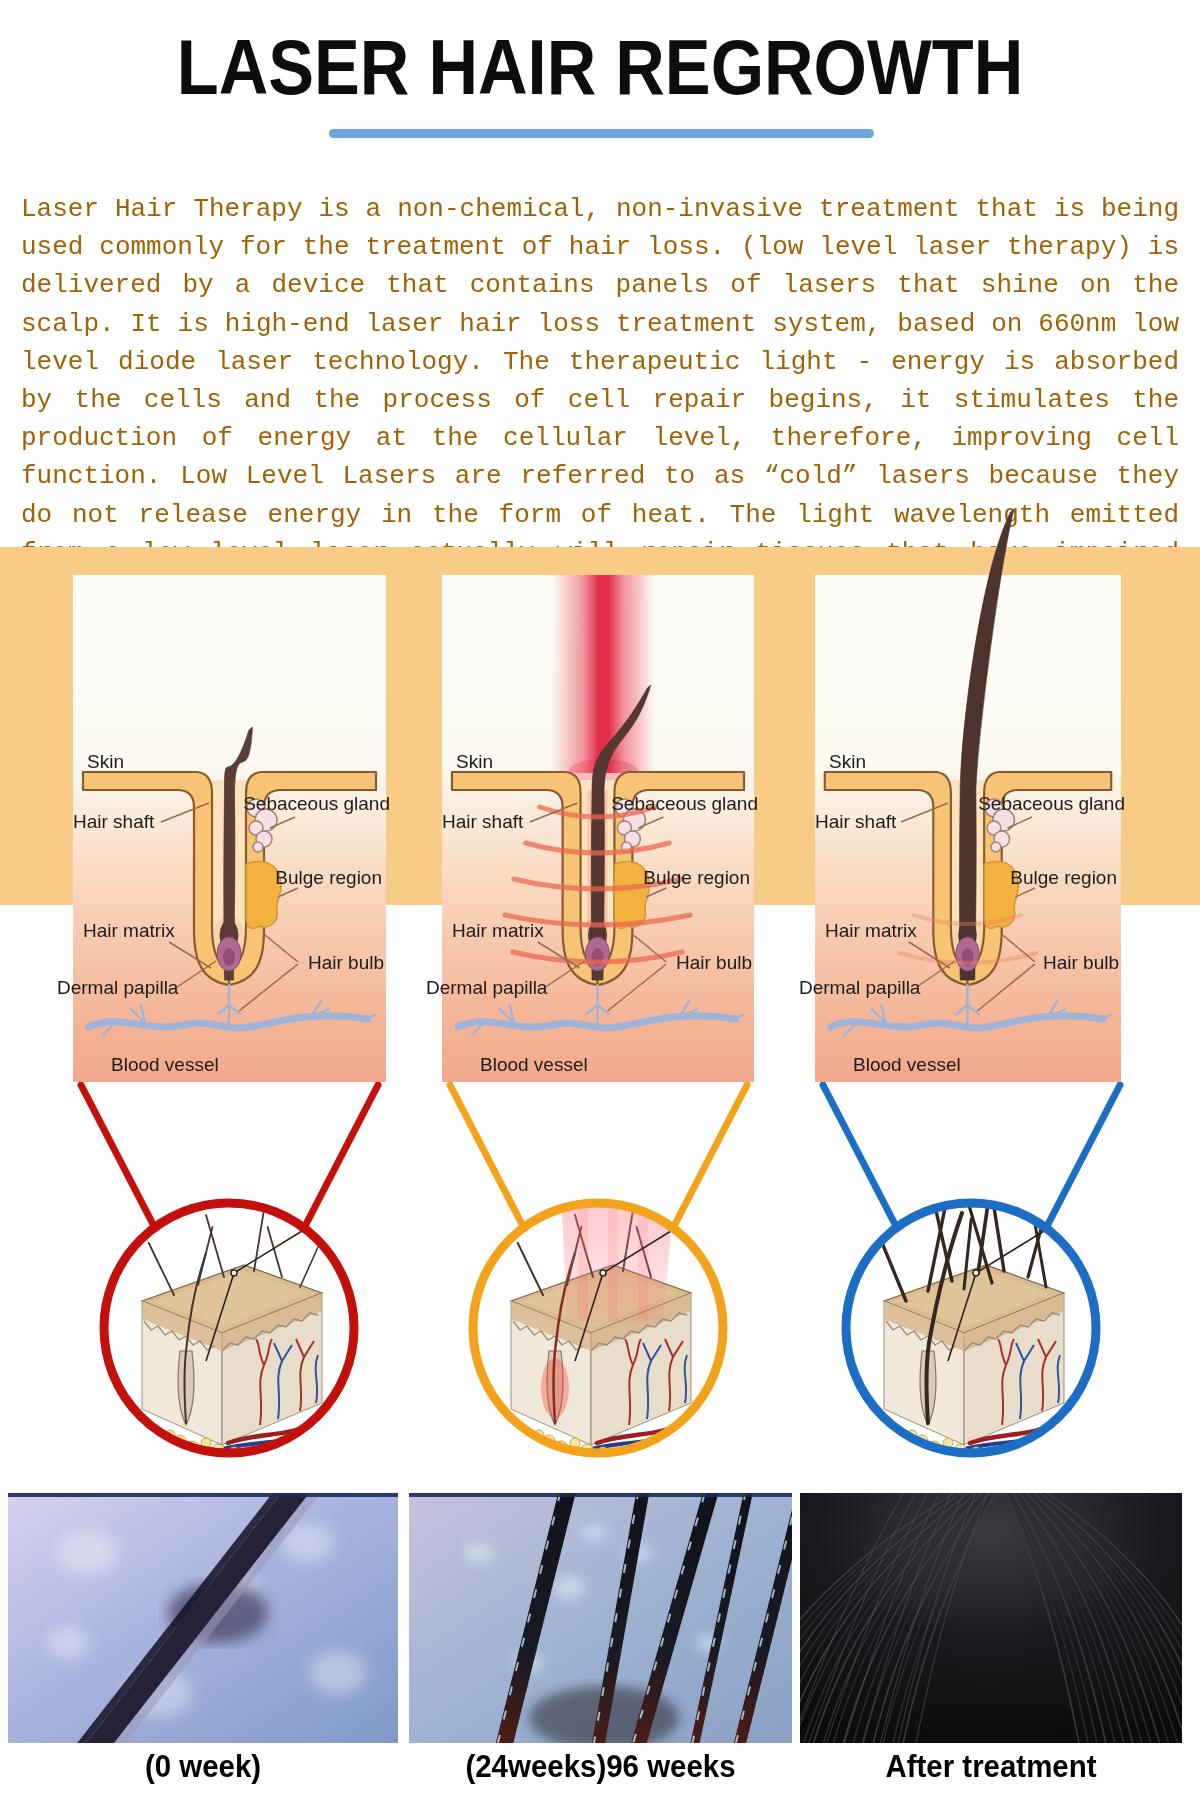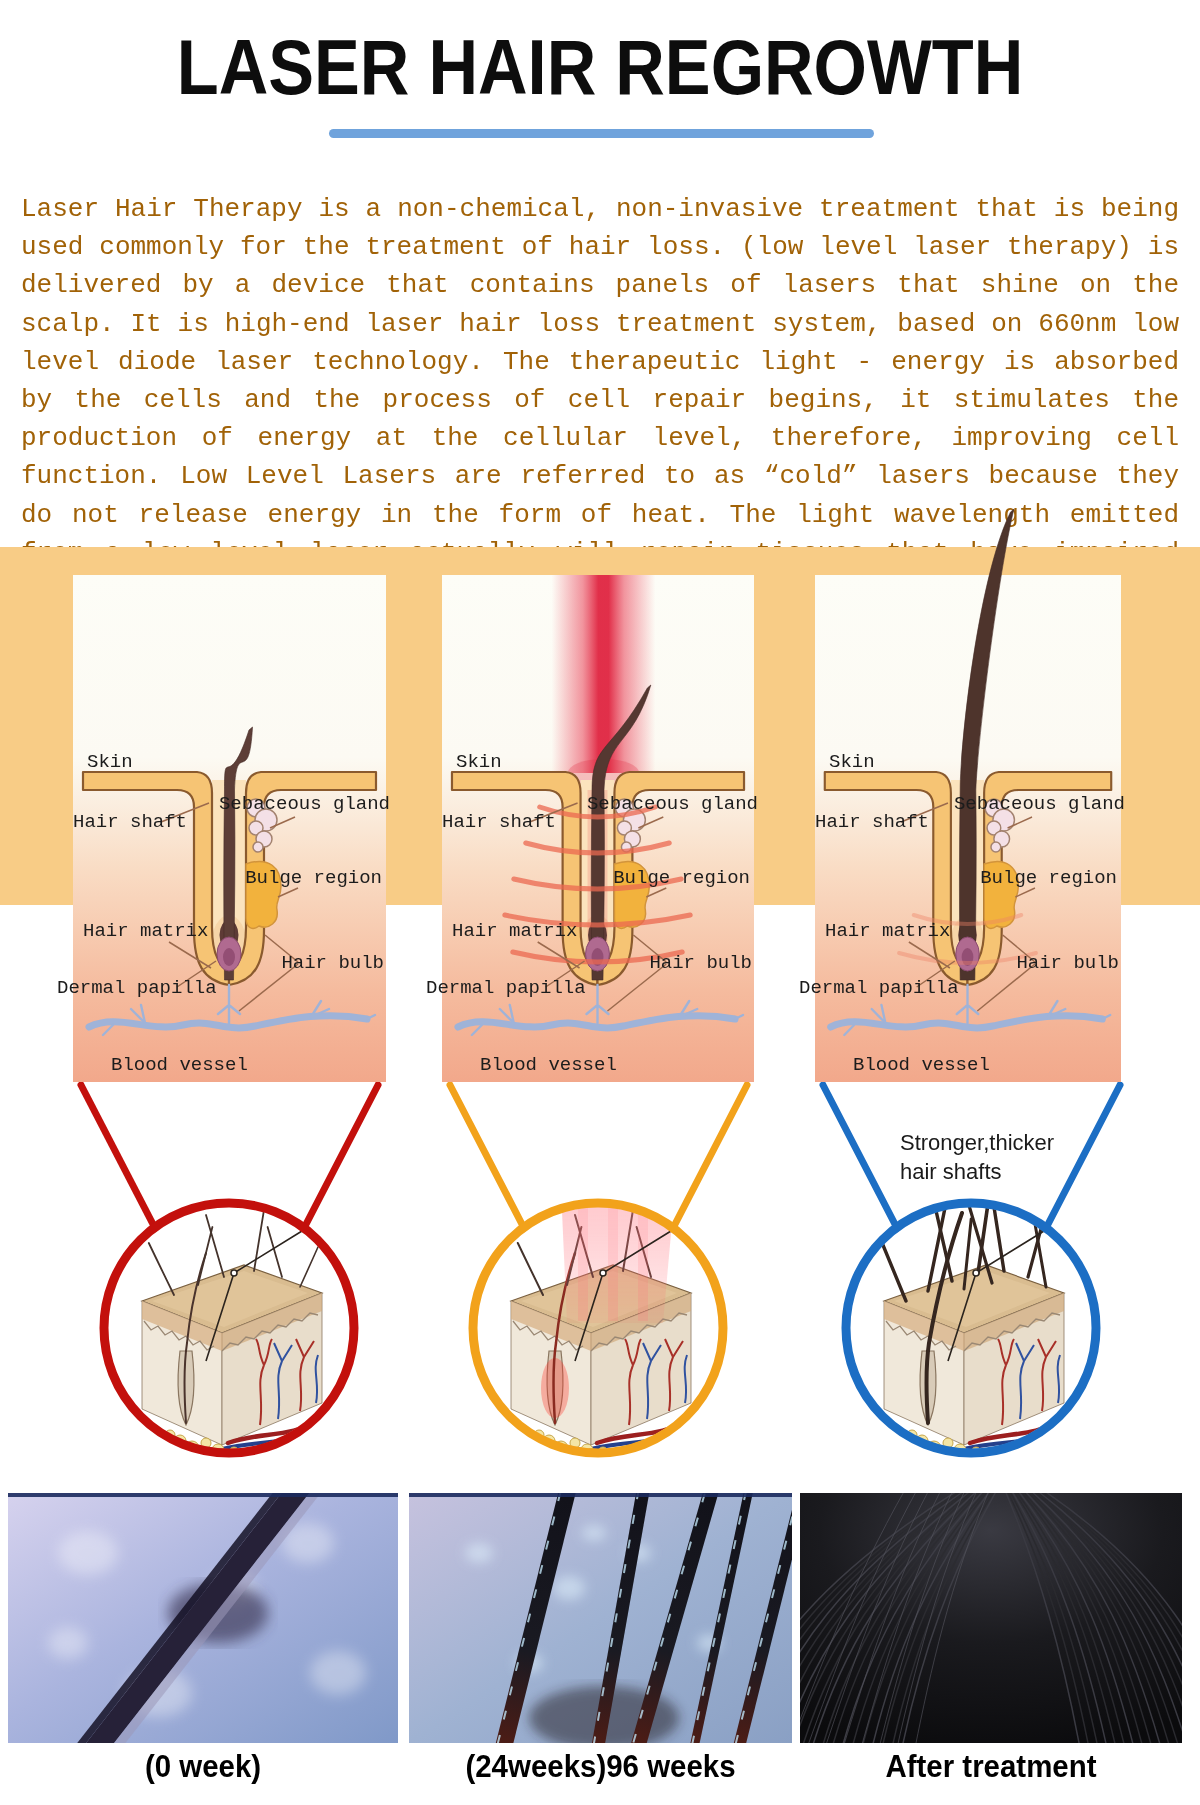--- a/index.html
+++ b/index.html
@@ -7,21 +7,21 @@
         font-family:"Liberation Sans",sans-serif;}
   .title{position:absolute;top:22px;left:50%;transform:translateX(-50%) scaleX(.88);
          transform-origin:center;margin:0;font-size:78px;font-weight:800;letter-spacing:0;
          color:#0d0d0d;white-space:nowrap;font-family:"Liberation Sans",sans-serif;}
   .underline{position:absolute;left:329px;top:129px;width:545px;height:9px;border-radius:5px;}
   .intro{position:absolute;left:21px;top:190px;width:1158px;margin:0;
          font-family:Liberation Mono, monospace;font-size:26px;line-height:38.2px;
          color:#a16207;text-align:justify;}
   .band{position:absolute;left:0;top:547px;width:1200px;height:358px;}
   .panel{position:absolute;top:575px;height:507px;
-         background:linear-gradient(180deg,#fdfdf7 0%,#fcfaf3 36%,#fbf2e6 42%,#f9dcc4 58%,#f5bb9e 82%,#f2a88b 100%);font-family:Liberation Mono, monospace;}
+         background:linear-gradient(180deg,#fdfdf7 0%,#fcfaf3 36%,#fbf2e6 42%,#f9dcc4 58%,#f5bb9e 82%,#f2a88b 100%);}
   .panel svg.art{position:absolute;left:0;top:0;width:100%;height:100%;overflow:visible;}
   .lb{position:absolute;font-size:19px;color:#1c1c1c;white-space:nowrap;}
   .callout{position:absolute;top:1082px;height:388px;}
   .callout svg{position:absolute;}
   .cap{position:absolute;font-size:22px;line-height:29px;color:#1b1b1b;}
   .photo{position:absolute;top:1493px;height:250px;overflow:hidden;background:#111;}
   .photo svg{position:absolute;left:0;top:0;}
   .pcap{position:absolute;top:1749px;margin:0;font-size:31px;font-weight:800;color:#000;
         text-align:center;transform:scaleX(.95);white-space:nowrap;}
 </style>
@@ -304,21 +304,20 @@
             </g>
             <circle cx="135" cy="135" r="125" fill="none" stroke="#F2A21B" stroke-width="9"></circle>
           </svg>
         </div>
       </div>
       <div class="callout" style="left: 815px; width: 313px;">
         <svg width="313" height="158" viewBox="0 0 313 158" style="left:0;top:0">
    <path d="M8,3 L84,150" stroke="#1C6EC4" stroke-width="7" stroke-linecap="round"></path>
    <path d="M305,3 L229,150" stroke="#1C6EC4" stroke-width="7" stroke-linecap="round"></path>
         </svg>
-        <div class="cap" style="left: 85px; top: 46px; width: 180px;">Stronger,thicker hair shafts</div>
         <div style="position: absolute; left: 21px; top: 111px; width: 270px; height: 270px;">
           <svg width="270" height="270" viewBox="0 0 270 270">
             <defs>
               <clipPath id="clip2">
                 <circle cx="135" cy="135" r="121"></circle>
               </clipPath>
             </defs>
             <circle cx="135" cy="135" r="121" fill="#ffffff"></circle>
             <g clip-path="url(#clip2)">
               <g>

